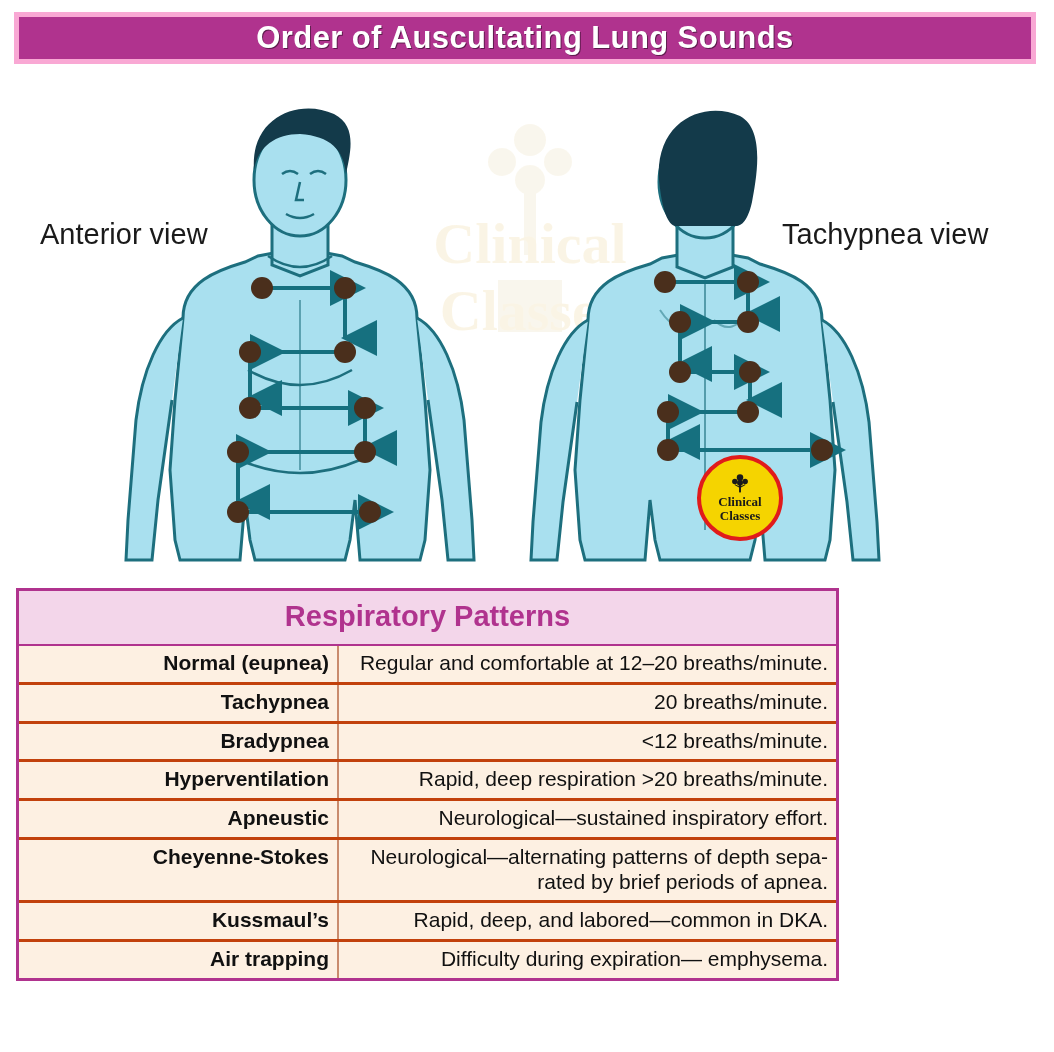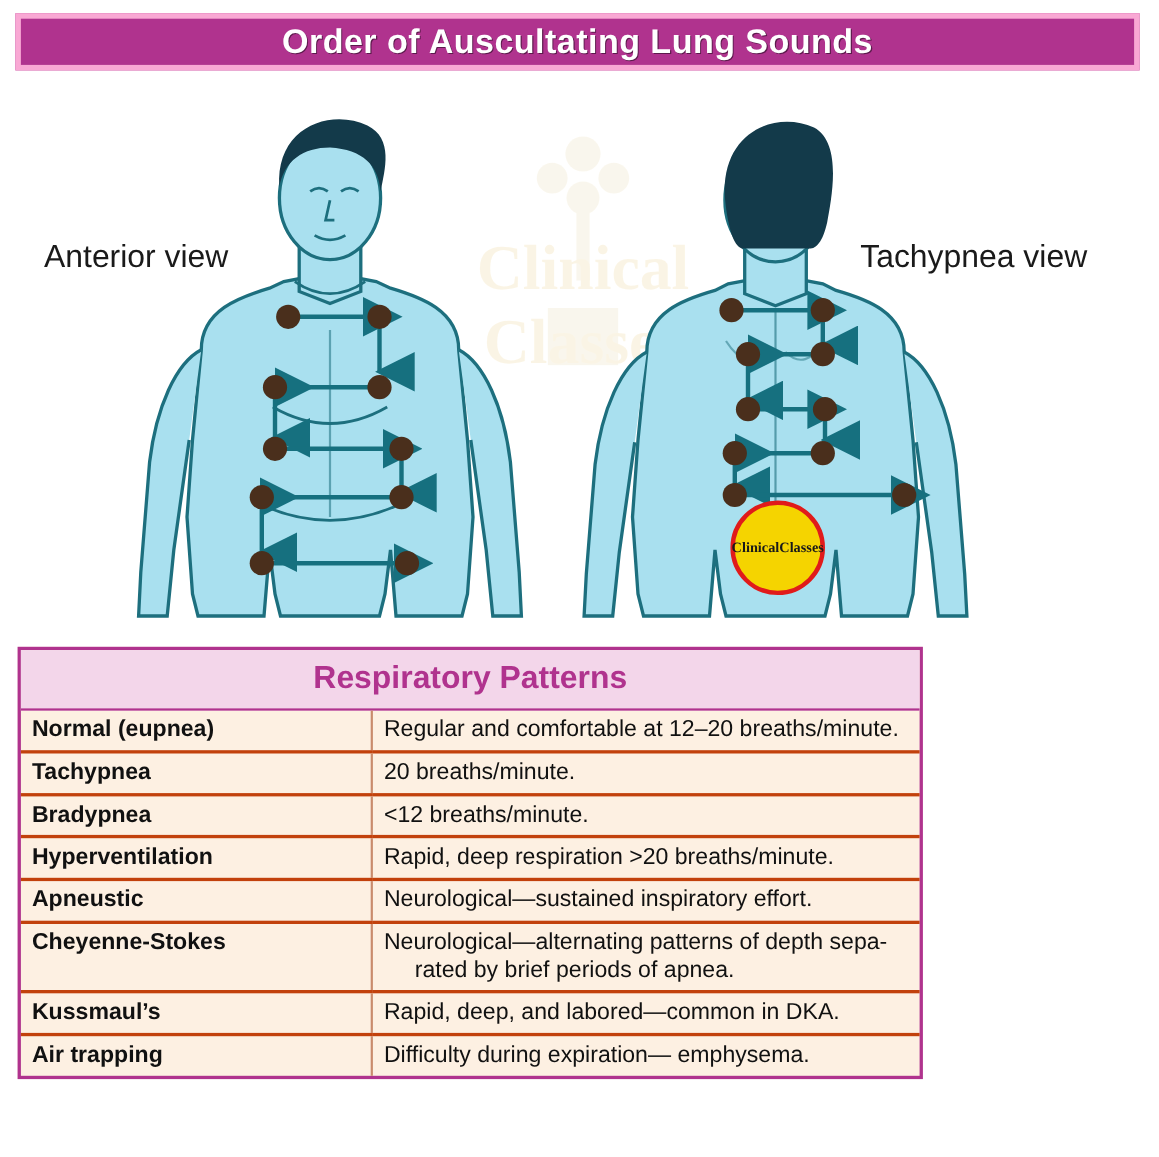--- a/index.html
+++ b/index.html
@@ -69,28 +69,29 @@
     font-size: 29px;
     color: #1a1a1a;
     font-family: "Liberation Sans", sans-serif;
   }
   .view-label.anterior { left: 40px; top: 148px; }
   .view-label.posterior { left: 782px; top: 148px; }
 
   
   .logo-badge {
     position: absolute;
-    left: 664px;
+    left: 697px;
     top: 385px;
     width: 86px;
     height: 86px;
     border-radius: 50%;
     background: #f5d400;
     border: 4px solid #e01b1b;
     display: flex;
+    flex-direction: column;
     align-items: center;
     justify-content: center;
     box-sizing: border-box;
   }
   .logo-badge .logo-line {
     font-family: "Liberation Serif", serif;
     font-weight: bold;
     font-size: 13px;
     color: #1a1a1a;
     line-height: 1.05;
@@ -118,20 +119,21 @@
   }
   .table-header .th-text {
     color: #b0338e;
     font-size: 29px;
     font-weight: bold;
   }
   table.patterns {
     border-collapse: collapse;
     width: 100%;
     table-layout: fixed;
+    text-align: right;
   }
   table.patterns td {
     border-top: 3px solid #c2410c;
     padding: 5px 8px 6px 10px;
     vertical-align: top;
     font-size: 21px;
     color: #111111;
   }
   table.patterns tr:first-child td { border-top: none; }
   td.term {

